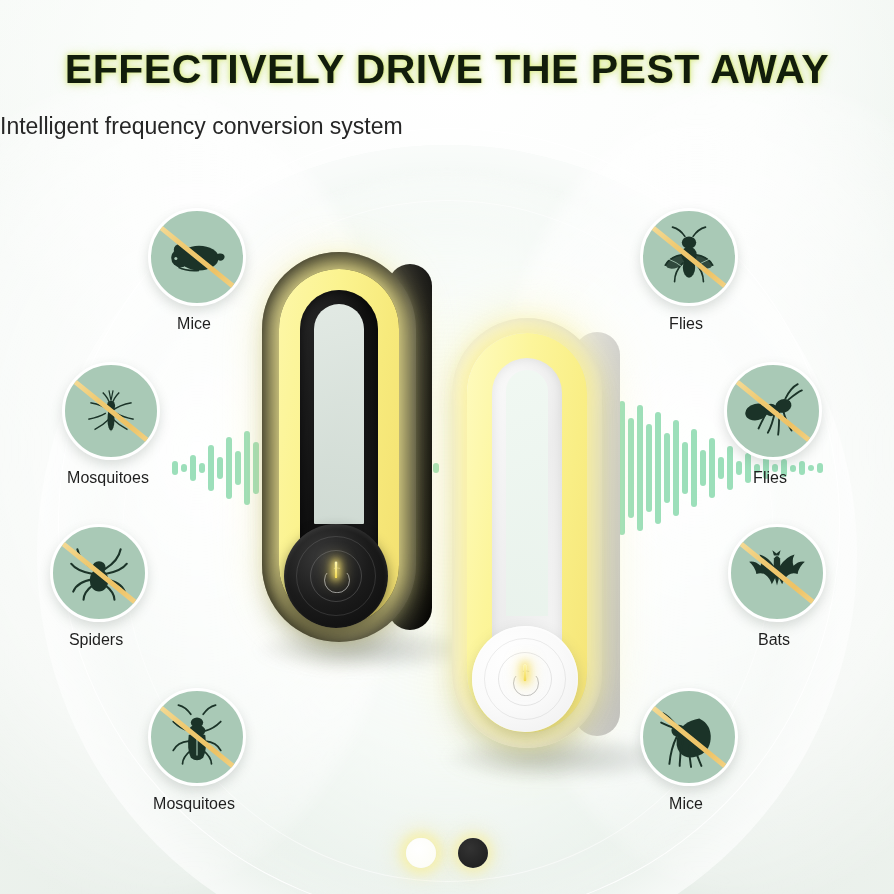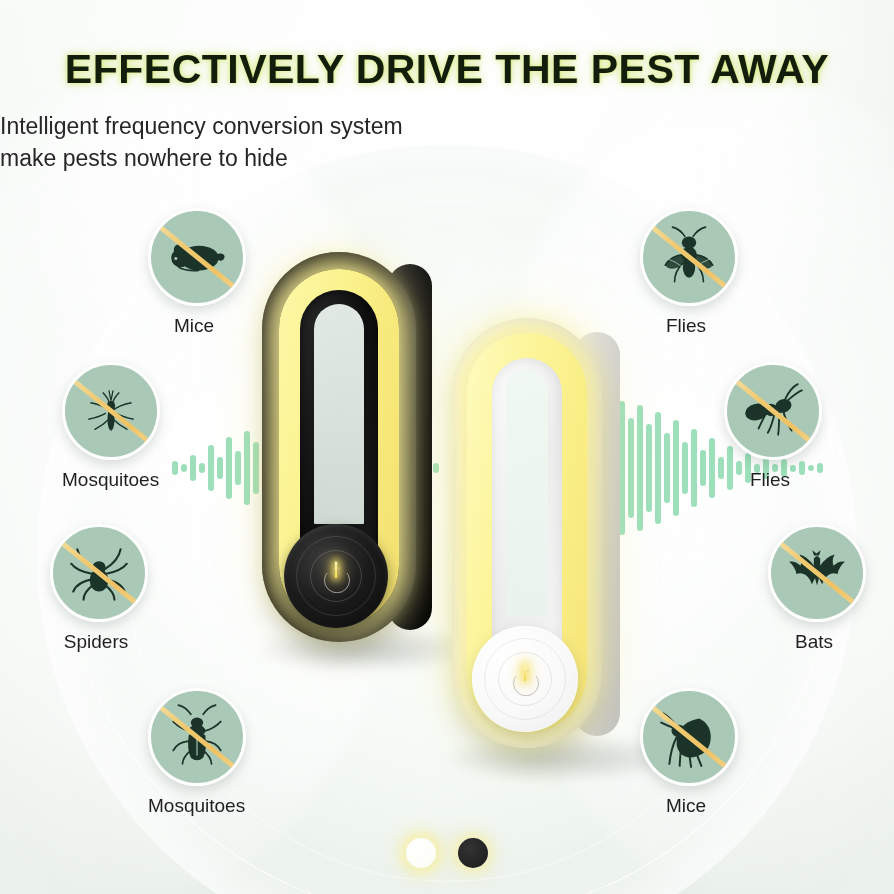--- a/index.html
+++ b/index.html
@@ -179,31 +179,31 @@
     display:flex;align-items:center;justify-content:center;
   }
   .pest .circle svg{width:66px;height:66px;display:block;}
   .pest .slash{
     position:absolute;left:-12%;top:50%;width:124%;height:5px;
     transform:translateY(-50%) rotate(39deg);transform-origin:center;
     background:linear-gradient(90deg,#f6dfa0,#efca72 35%,#eec264 70%,#f3d68d);
     border-radius:3px;
   }
   .pest .label{
-    margin-top:9px;text-align:center;font-size:19px;color:#1f1f1f;white-space:nowrap;
+    margin-top:9px;text-align:center;font-size:16px;color:#1f1f1f;white-space:nowrap;
   }
 
   
   #pest-mice{left:148px;top:208px;}
   #pest-mosquitoes{left:62px;top:362px;}
   #pest-spiders{left:50px;top:524px;}
   #pest-cockroaches{left:148px;top:688px;}
   #pest-flies{left:640px;top:208px;}
   #pest-ants{left:724px;top:362px;}
-  #pest-bats{left:768px;top:524px;}
+  #pest-bats{left:728px;top:524px;}
   #pest-fleas{left:640px;top:688px;}
 
   
   .swatches{
     position:absolute;left:0;right:0;top:838px;
     display:flex;justify-content:center;gap:22px;z-index:9;
   }
   .swatch{width:30px;height:30px;border-radius:50%;cursor:pointer;}
   .swatch.white{background:radial-gradient(circle at 42% 36%,#ffffff,#fcfcf4);
     box-shadow:0 0 10px 6px rgba(248,238,150,.55),0 0 20px 11px rgba(248,238,150,.28);}
@@ -218,21 +218,20 @@
   <div class="bigcircle"></div>
   <div class="innerglow"></div>
   <div class="leftveil"></div>
   <div class="rightveil"></div>
   <div class="arc arc1"></div>
   <div class="arc arc2"></div>
 
   <div class="title">EFFECTIVELY DRIVE THE PEST AWAY</div>
   <div class="subtitle">
     <span>Intelligent frequency conversion system</span>
-    <span>make pests nowhere to hide</span>
   </div>
 
   <div class="wave wave-left" id="wave-left">
       <i style="height: 14px;"></i>
       <i style="height: 8px;"></i>
       <i style="height: 26px;"></i>
       <i style="height: 10px;"></i>
       <i style="height: 46px;"></i>
       <i style="height: 22px;"></i>
       <i style="height: 62px;"></i>

